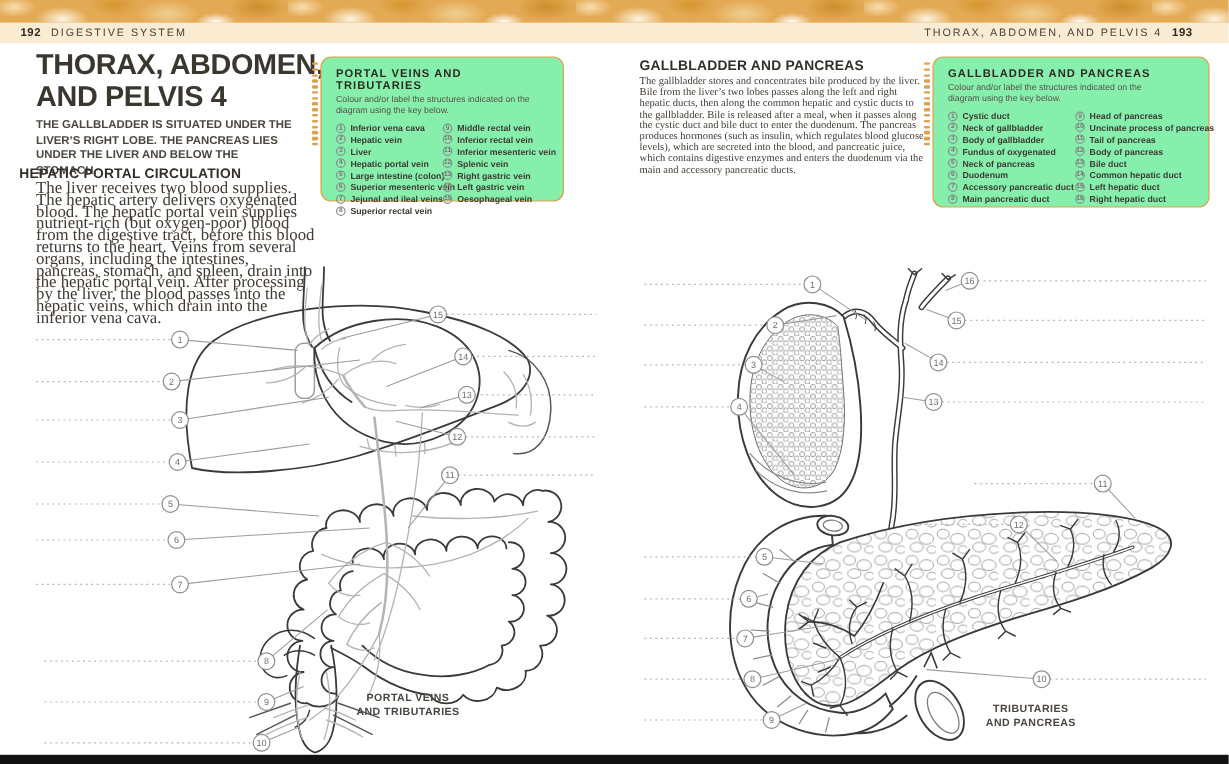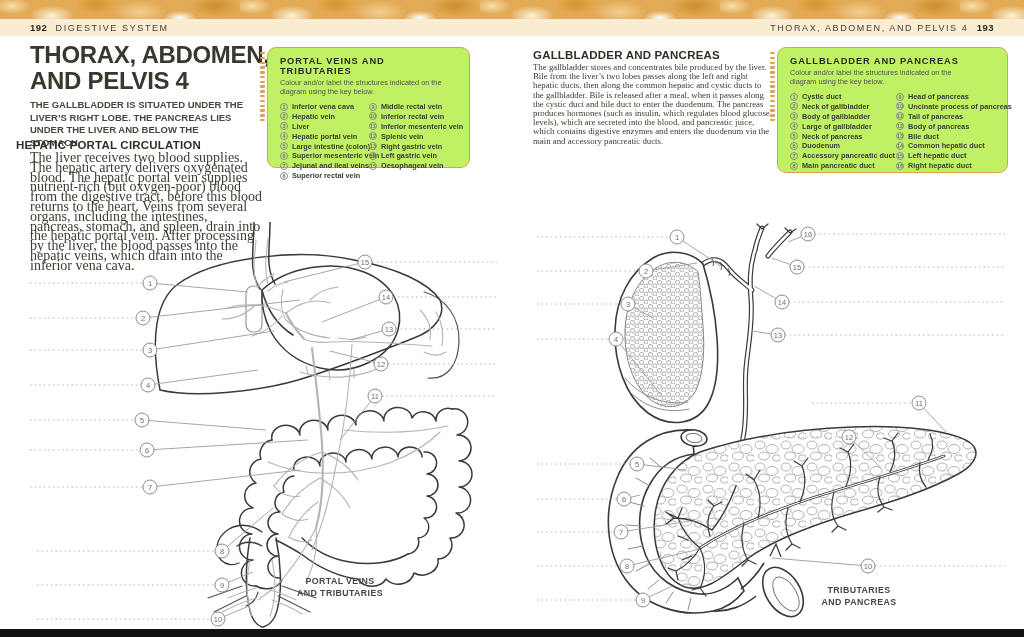--- a/index.html
+++ b/index.html
@@ -11,35 +11,35 @@
       radial-gradient(ellipse 26px 12px at 12px 6px,#f6dfae 0%,rgba(246,223,174,0) 70%),
       radial-gradient(ellipse 34px 16px at 52px 16px,#fdf4e0 0%,rgba(253,244,224,0) 65%),
       radial-gradient(ellipse 30px 14px at 96px 4px,#d6952f 0%,rgba(214,149,47,0) 70%),
       radial-gradient(ellipse 40px 18px at 140px 12px,#f0cf92 0%,rgba(240,207,146,0) 65%),
       radial-gradient(ellipse 28px 12px at 180px 18px,#ffffff 0%,rgba(255,255,255,0) 60%),
       radial-gradient(ellipse 36px 16px at 215px 6px,#cf8d2a 0%,rgba(207,141,42,0) 70%);
     background-size:240px 19px;background-repeat:repeat-x;}
   .subbanner{position:absolute;left:0;top:19px;width:1024px;height:17px;background:#f9ecd2;}
   .hdr{position:absolute;top:0;height:17px;line-height:17px;font-size:9px;letter-spacing:1.6px;color:#46413a;white-space:nowrap;}
   .hdr b{font-size:9.5px;color:#2c2822;letter-spacing:0.5px;}
-  .hdr-left{left:30px;text-align:center;}
+  .hdr-left{left:17px;text-align:center;}
   .hdr-right{right:30px;}
   
   .title{position:absolute;left:30px;top:42px;width:240px;font-size:24px;font-weight:bold;
          color:#3a372f;line-height:26px;letter-spacing:-0.3px;}
   .intro{position:absolute;left:30px;top:99px;width:220px;font-size:9.5px;font-weight:bold;
          color:#4b463e;line-height:12.6px;}
   .sechead{position:absolute;font-size:11.5px;font-weight:bold;color:#322e28;letter-spacing:0.2px;}
   .sechead.l{left:16px;top:139px;}
   .sechead.r{left:533px;top:49px;}
   .bodytext{position:absolute;font-family:"Liberation Serif",serif;color:#403a32;}
   .bodytext.l{left:30px;top:153px;width:233px;font-size:14px;line-height:9.8px;}
   .bodytext.r{left:533px;top:63px;width:240px;font-size:8.8px;line-height:9.2px;}
   
-  .keybox{position:absolute;border:1.6px solid #DFA14C;border-radius:9px;background:#bef264;box-sizing:border-box;}
+  .keybox{position:absolute;border:1.6px solid #DFA14C;border-radius:9px;background:#86efac;box-sizing:border-box;}
   .keybox.l{left:267px;top:47px;width:203px;height:121px;}
   .keybox.r{left:777px;top:47px;width:231px;height:126px;}
   .kb-title{margin:8px 12px 0;font-size:9.3px;font-weight:bold;letter-spacing:0.9px;color:#2e2a24;}
   .kb-instr{margin:3px 12px 0;font-size:7.3px;color:#56514a;line-height:8.8px;width:178px;}
   .kb-cols{display:flex;margin:5px 0 0 12px;font-weight:bold;}
   .kb-col1{width:89px;flex:none;}
   .keybox.r .kb-col1{width:106px;}
   .key-item{display:flex;align-items:center;height:9.9px;font-size:7.3px;color:#3e3a33;white-space:nowrap;}
   .knum{width:8px;height:8px;border:1px solid #8d8d8d;border-radius:50%;font-size:5.5px;color:#757575;
         display:flex;align-items:center;justify-content:center;margin-right:4px;flex:none;box-sizing:border-box;}
@@ -207,21 +207,21 @@
         <div class="key-item">
           <span class="knum">2</span>
           <span>Neck of gallbladder</span>
         </div>
         <div class="key-item">
           <span class="knum">3</span>
           <span>Body of gallbladder</span>
         </div>
         <div class="key-item">
           <span class="knum">4</span>
-          <span>Large of gallbladder</span>
+          <span>Fundus of oxygenated</span>
         </div>
         <div class="key-item">
           <span class="knum">5</span>
           <span>Neck of pancreas</span>
         </div>
         <div class="key-item">
           <span class="knum">6</span>
           <span>Duodenum</span>
         </div>
         <div class="key-item">

